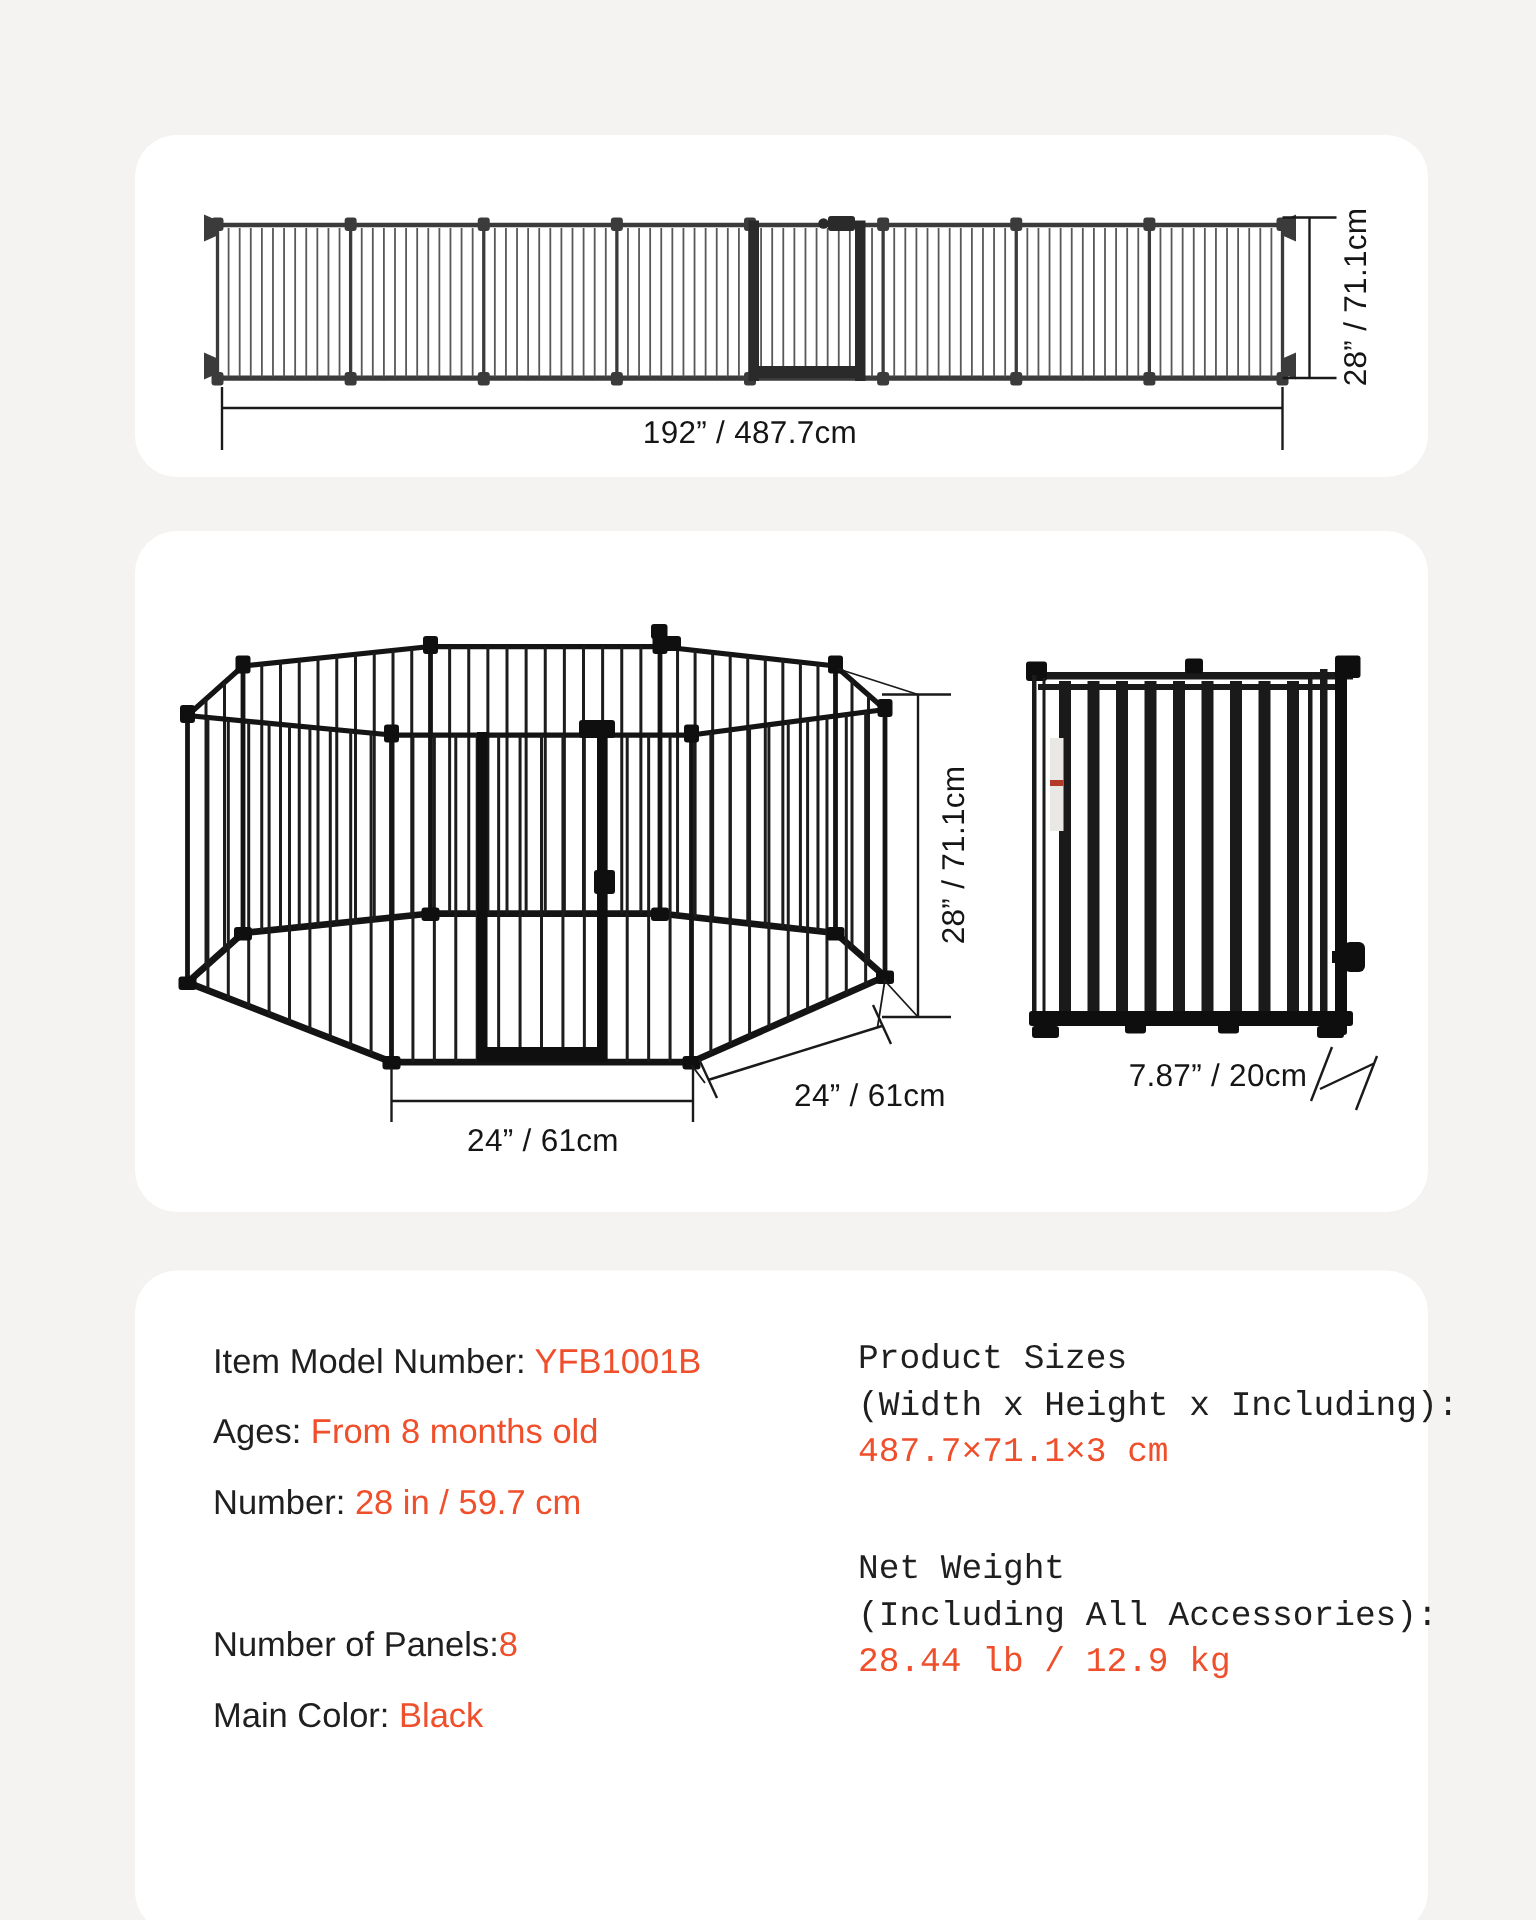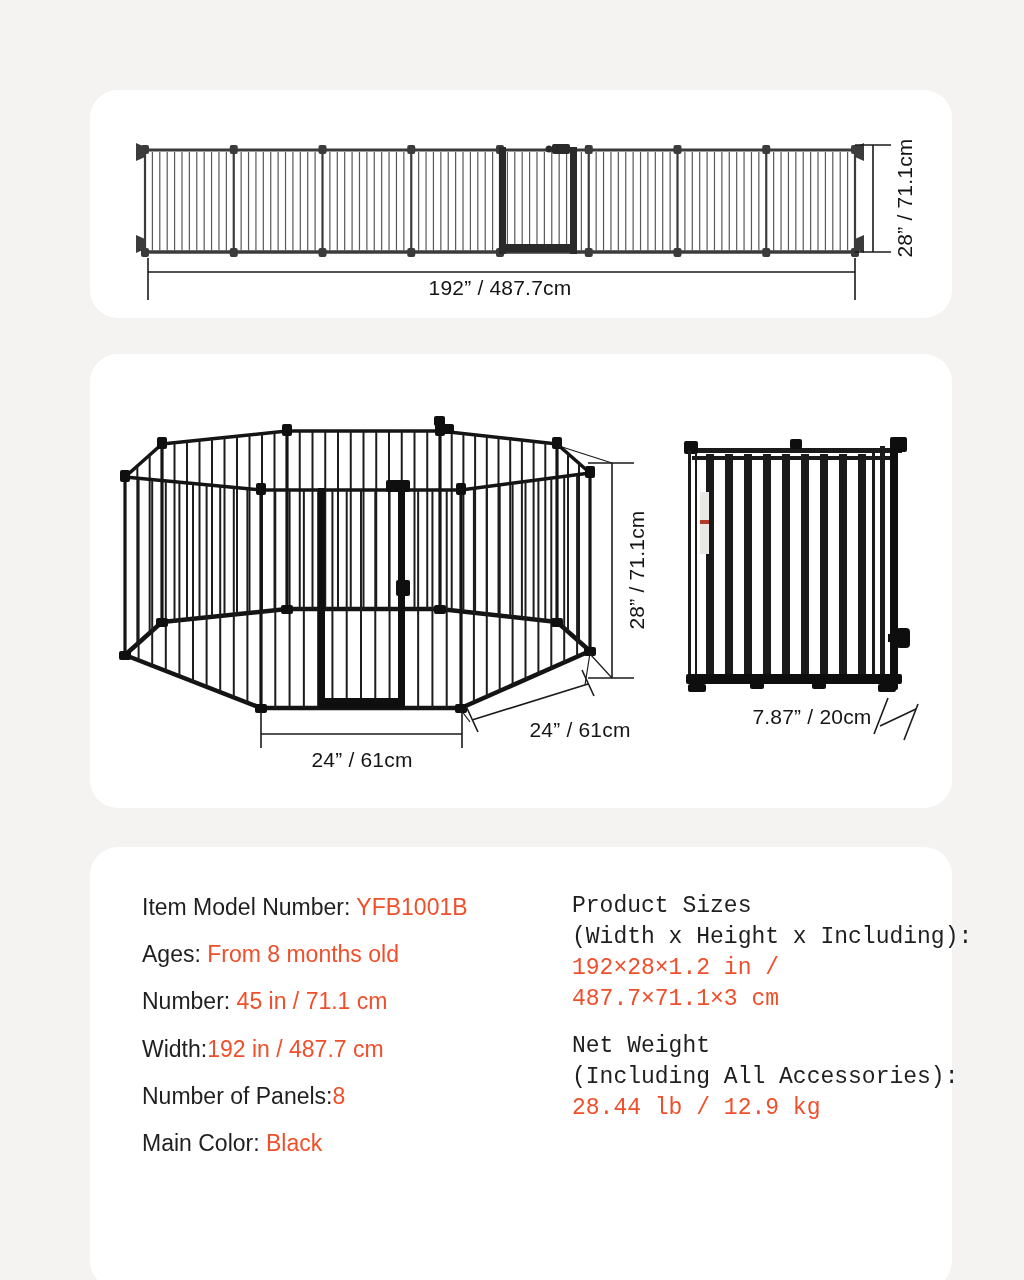--- a/index.html
+++ b/index.html
@@ -357,29 +357,27 @@
         <line x1="798" y1="344" x2="784" y2="380"></line>
         <line x1="828" y1="350" x2="814" y2="386"></line>
       </g>
       <text class="dim-label" x="722" y="370" text-anchor="middle">7.87” / 20cm</text>
     </svg>
   </section>
 
   <section class="card card3">
     <div class="spec-row r1"><span>Item Model Number: </span><span class="orange">YFB1001B</span></div>
     <div class="spec-row r2"><span>Ages: </span><span class="orange">From 8 months old</span></div>
-    <div class="spec-row r3"><span>Number: </span><span class="orange">45 in / 71.1 cm</span></div>
-    <div class="spec-row r4"><span>Width:</span><span class="orange">192 in / 487.7 cm</span></div>
+    <div class="spec-row r3"><span>Number: </span><span class="orange">28 in / 59.7 cm</span></div>
     <div class="spec-row r5"><span>Number of Panels:</span><span class="orange">8</span></div>
     <div class="spec-row r6"><span>Main Color: </span><span class="orange">Black</span></div>
 
     <div class="spec-block blockA">
       <div>Product Sizes</div>
       <div>(Width x Height x Including):</div>
-      <div class="orange">192×28×1.2 in /</div>
       <div class="orange">487.7×71.1×3 cm</div>
     </div>
     <div class="spec-block blockB">
       <div>Net Weight</div>
       <div>(Including All Accessories):</div>
       <div class="orange">28.44 lb / 12.9 kg</div>
     </div>
   </section>
 </div>
 

